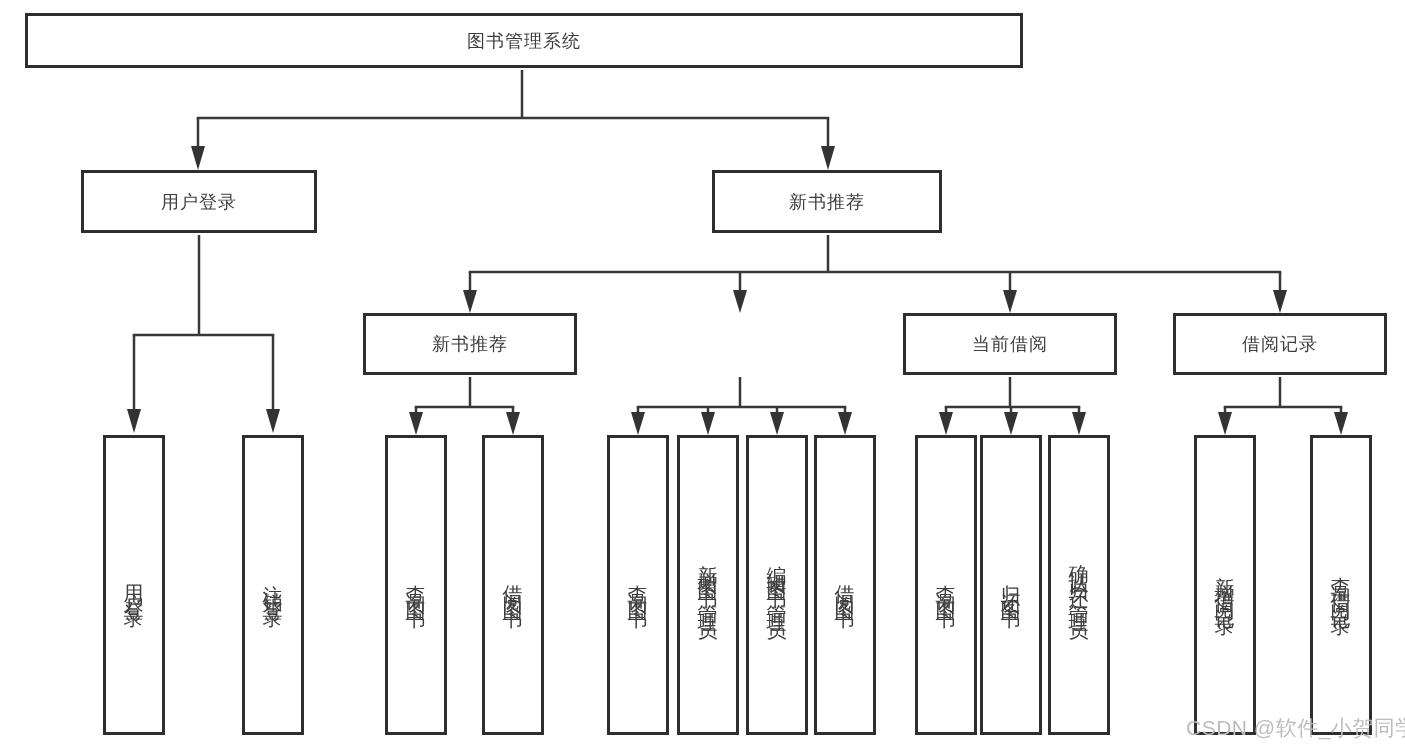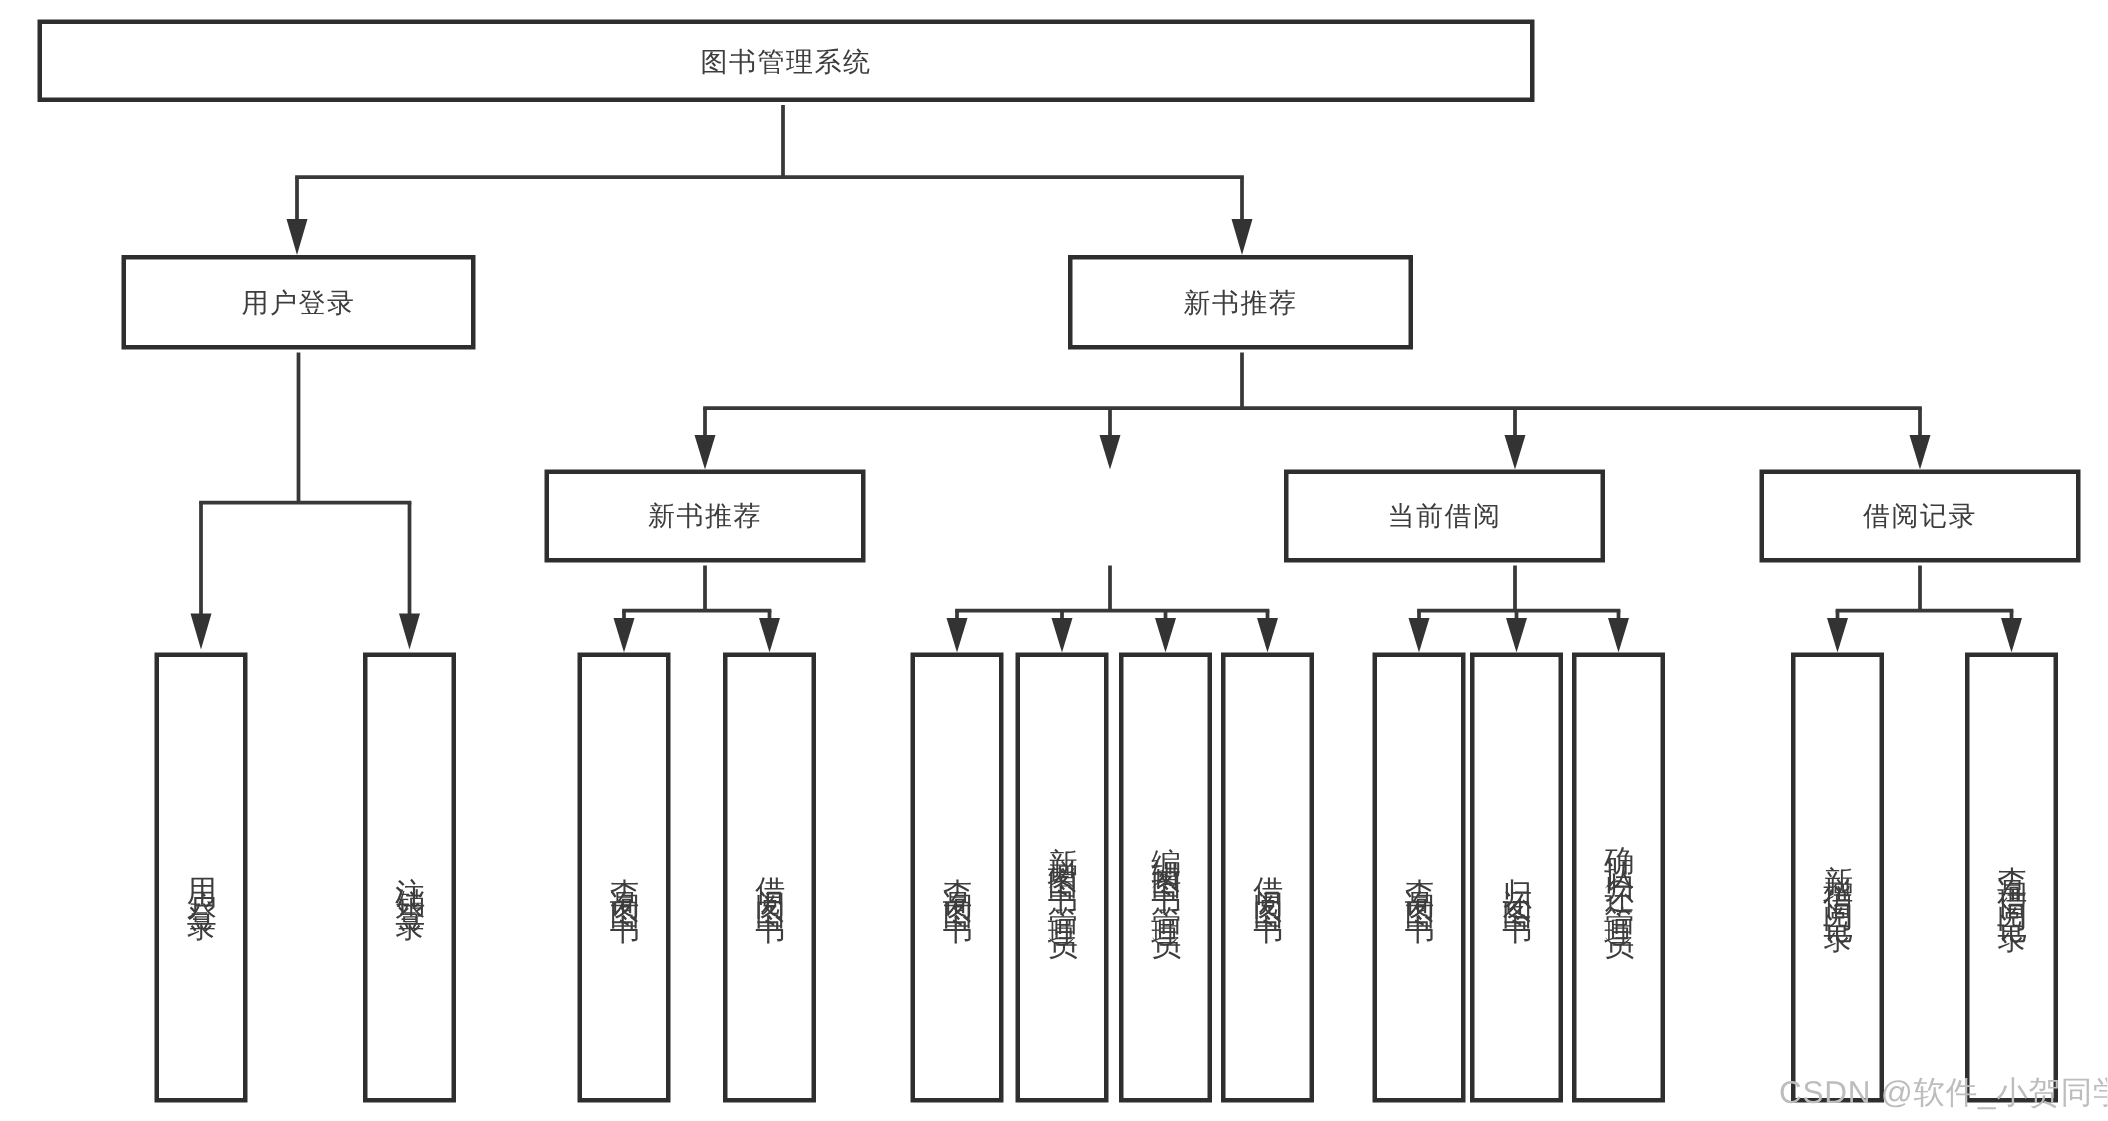--- a/index.html
+++ b/index.html
@@ -44,21 +44,21 @@
     letter-spacing: 8px;
     white-space: nowrap;
   }
   
   .n-root   { left: 25px;   top: 13px;  width: 998px; height: 55px; }
   .n-login  { left: 81px;   top: 170px; width: 236px; height: 63px; }
   .n-mgmt   { left: 712px;  top: 170px; width: 230px; height: 63px; }
   .n-l3     { top: 313px; height: 62px; width: 214px; }
   .n-rec    { left: 363px; }
   .n-borrow { left: 633px; }
-  .n-cur    { left: 856px; }
+  .n-cur    { left: 903px; }
   .n-recd   { left: 1173px; }
   .leaf     { top: 435px; height: 300px; width: 62px; }
   .lf-1  { left: 103px; }
   .lf-2  { left: 242px; }
   .lf-3  { left: 385px; }
   .lf-4  { left: 482px; }
   .lf-5  { left: 607px; }
   .lf-6  { left: 677px; }
   .lf-7  { left: 746px; }
   .lf-8  { left: 814px; }

